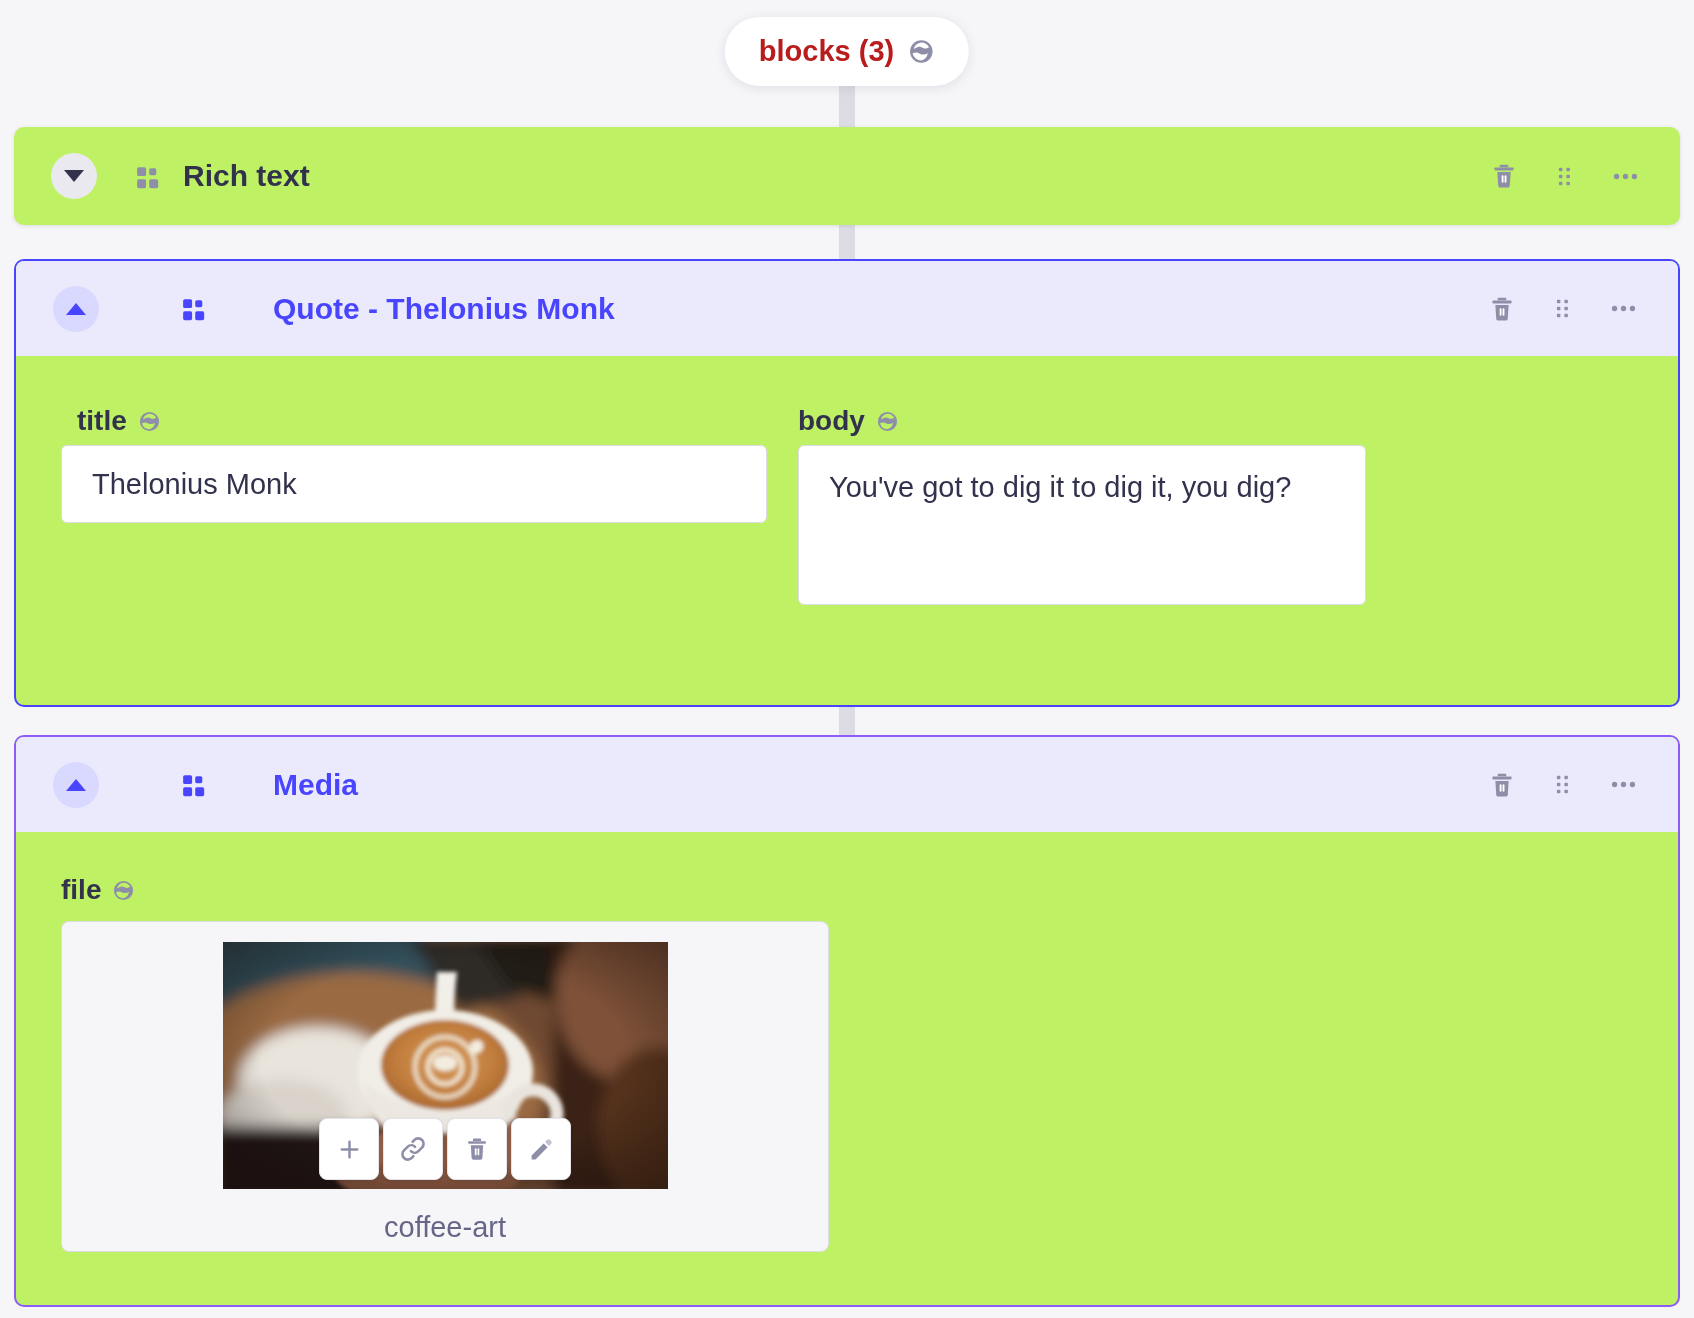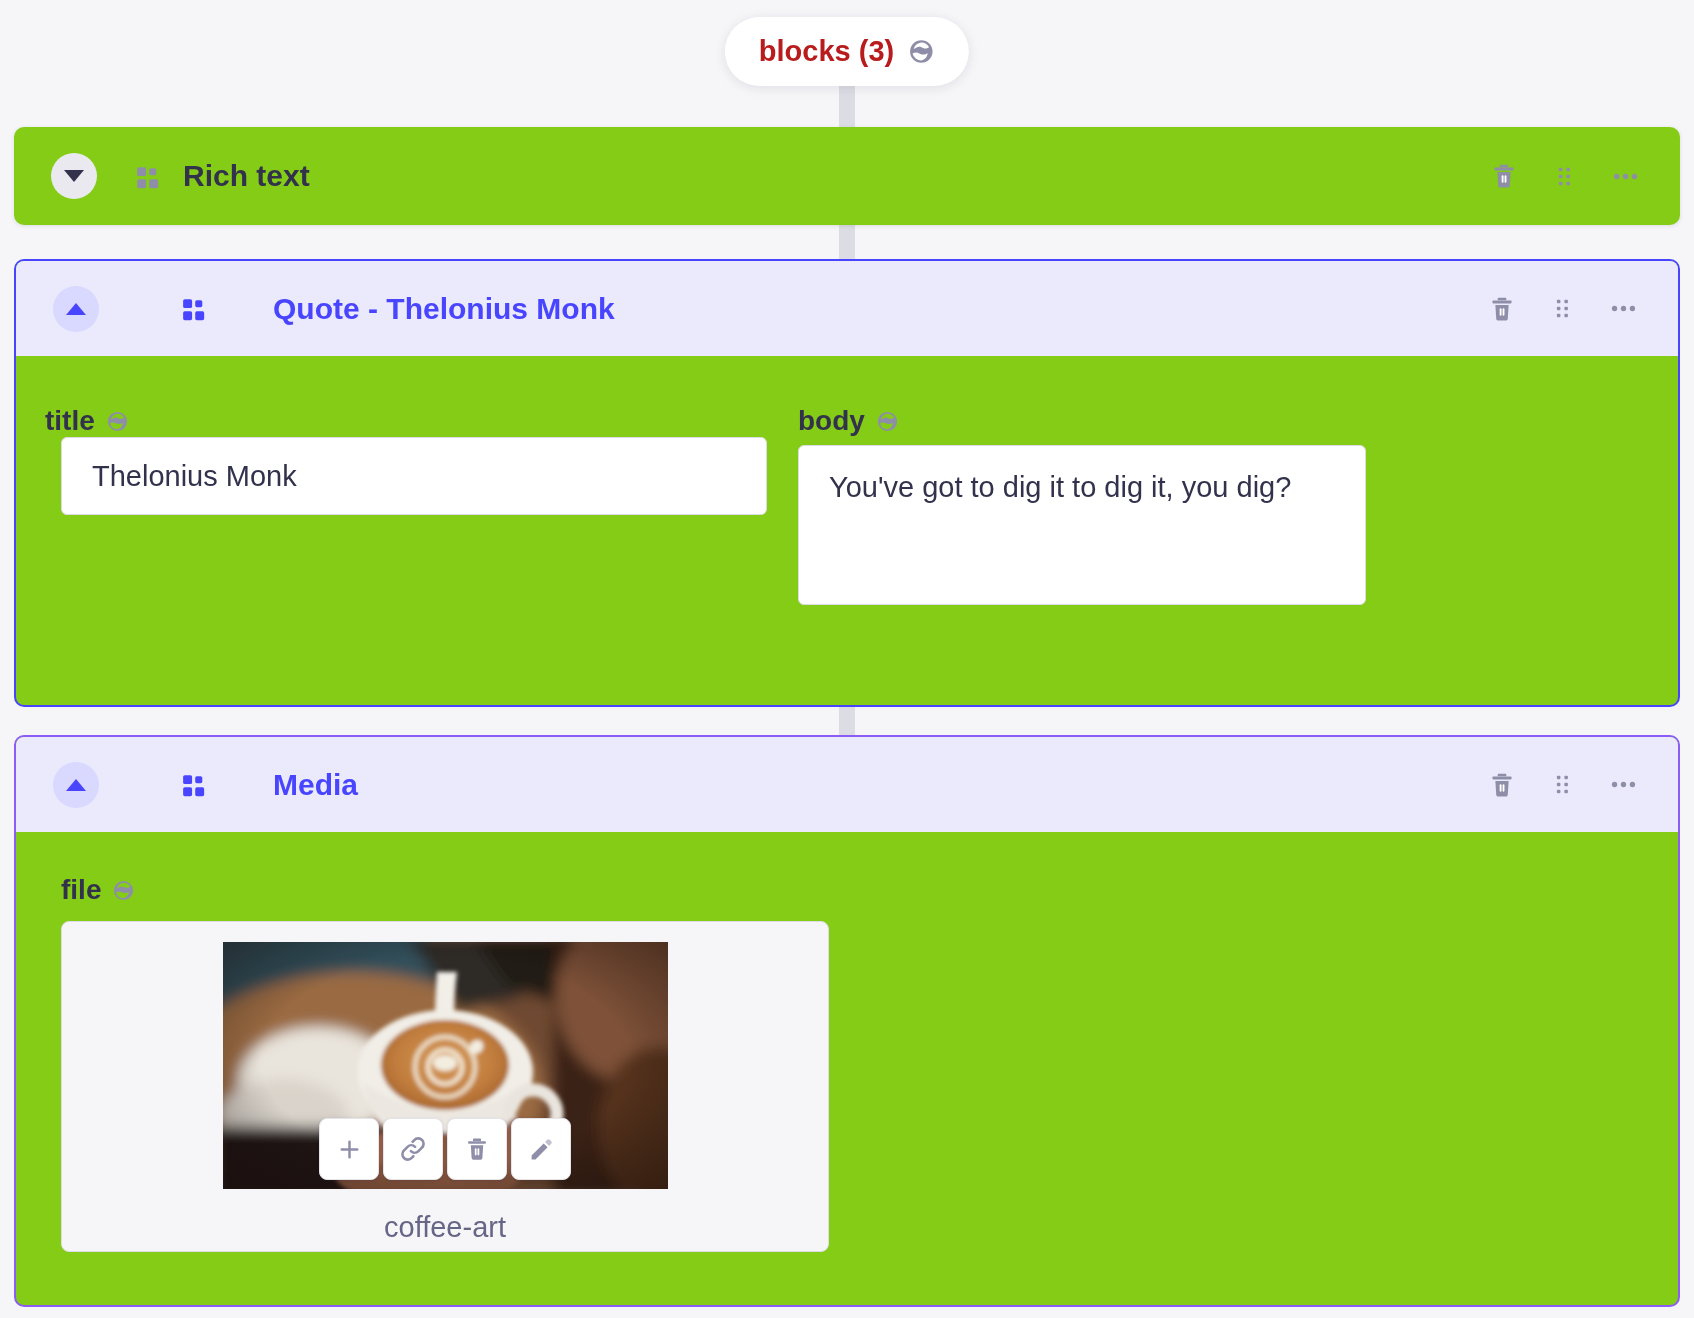--- a/index.html
+++ b/index.html
@@ -33,21 +33,21 @@
     display: flex; align-items: center; gap: 14px;
     font-size: 29px; font-weight: 700; color: #b91c1c;
     z-index: 5;
   }
   .pill .globe { width: 27px; height: 27px; color: #8e8ea9; }
 
   .block {
     position: absolute;
     left: 14px;
     width: 1666px;
-    background: #84cc16;
+    background: #bef264;
     border-radius: 10px;
     z-index: 2;
   }
   #block-rich-text { top: 127px; height: 98px; box-shadow: 0 1px 4px rgba(33,33,52,0.12); }
   #block-quote     { top: 259px; height: 448px; border: 2px solid #4945ff; }
   #block-media     { top: 735px; height: 572px; border: 2px solid #8b5cf6; }
 
   .block-header {
     position: relative;
     display: flex; align-items: center;
@@ -106,23 +106,23 @@
   }
   .textarea {
     position: absolute;
     border: 1px solid #dcdce4; border-radius: 6px;
     background: #ffffff;
     font-family: "Liberation Sans", sans-serif;
     font-size: 29px; color: #32324d; line-height: 1.45;
     padding: 20px 30px;
     resize: none; outline: none;
   }
-  #quote-title-input { left: 45px; top: 176px; width: 706px; height: 78px; }
+  #quote-title-input { left: 45px; top: 184px; width: 706px; height: 78px; }
   #quote-body-textarea { left: 782px; top: 184px; width: 568px; height: 160px; }
-  #quote-title-label { left: 29px; top: 144px; }
+  #quote-title-label { left: 61px; top: 144px; }
   #quote-body-label  { left: 782px; top: 144px; }
 
   #media-file-label { left: 45px; top: 137px; }
   .file-box {
     position: absolute;
     left: 45px; top: 184px;
     width: 768px; height: 331px;
     background: #f6f6f9;
     border: 1px solid #dcdce4;
     border-radius: 8px;

